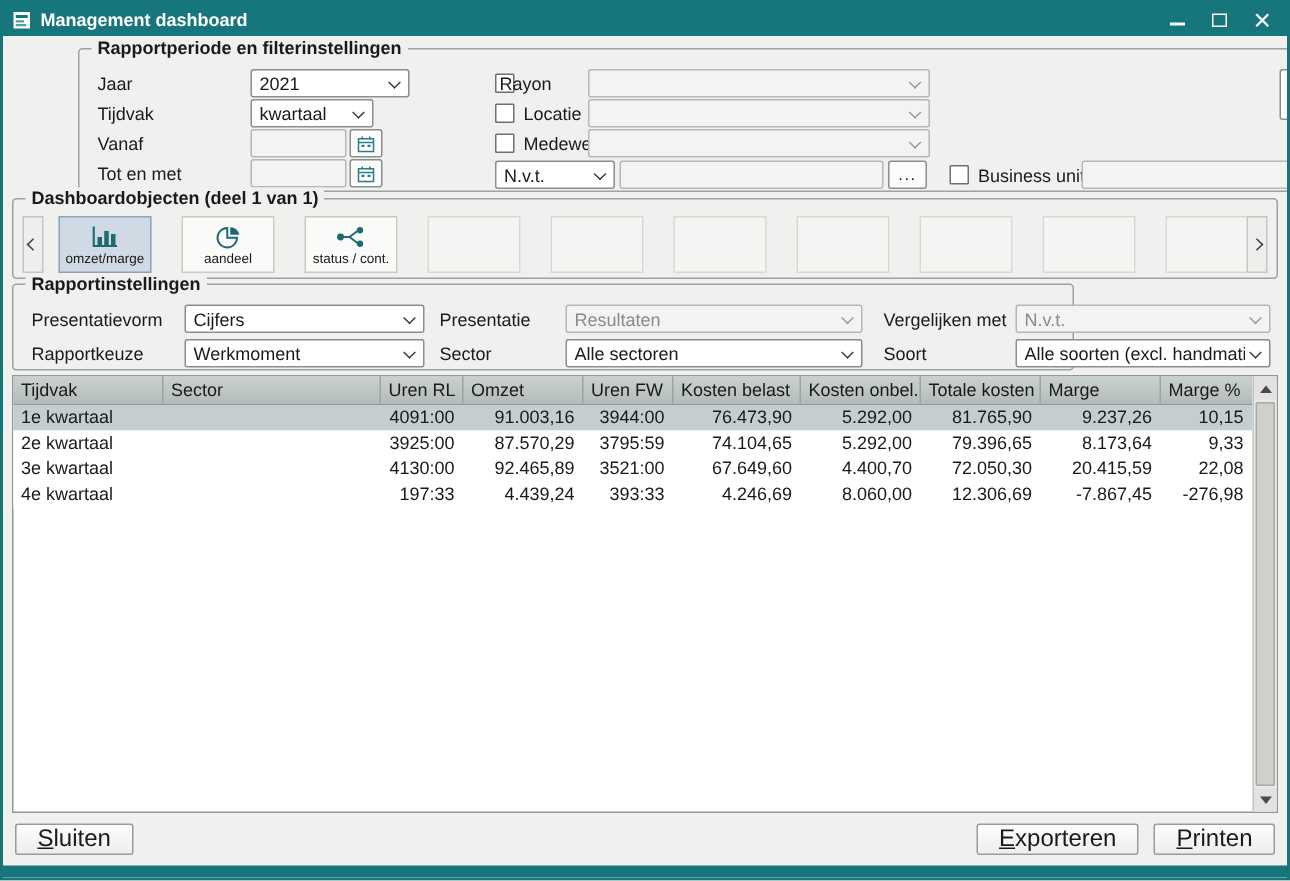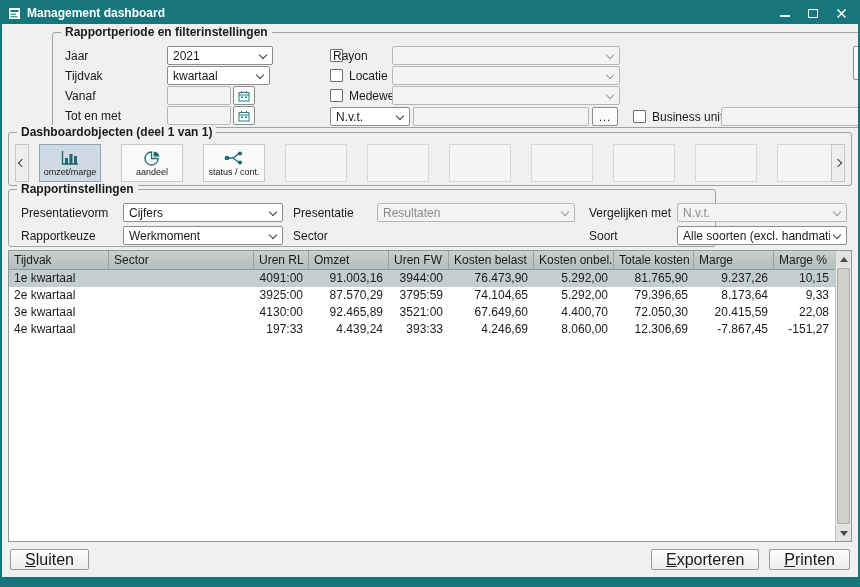--- a/index.html
+++ b/index.html
@@ -93,21 +93,21 @@
   <div class="group" style="left:6px; top:30px; width:844px; height:96px;margin-left:44px;">
     <span class="legend">Rapportperiode en filterinstellingen</span>
 
     <span class="lbl" style="left:12px; top:16px;">Jaar</span>
     <div class="select" style="left:114px; top:13px; width:106px;">
       <span class="sel-text">2021</span>
         <span class="chev down"></span>
     </div>
 
     <span class="lbl" style="left:12px; top:36px;">Tijdvak</span>
-    <div class="select" style="left:114px; top:33px; width:103px;">
+    <div class="select" style="left:114px; top:33px; width:82px;">
       <span class="sel-text">kwartaal</span>
         <span class="chev down"></span>
     </div>
 
     <span class="lbl" style="left:12px; top:56px;">Vanaf</span>
     <div class="input dis" style="left:114px; top:53px; width:64px;"><span class="sel-text"></span></div>
     <div class="btn-sq" style="left:180px; top:53px; width:22px; height:19px;">
       <svg width="12" height="12">
           <rect x="1" y="2.5" width="10" height="8.5" fill="#ffffff" stroke="#2a7d85"></rect>
           <line x1="1" y1="5" x2="11" y2="5" stroke="#2a7d85"></line>
@@ -243,20 +243,24 @@
       <span class="sel-text">N.v.t.</span>
         <span class="chev down"></span>
     </div>
 
     <span class="lbl" style="left:12px; top:39px;">Rapportkeuze</span>
     <div class="select" style="left:114px; top:36px; width:160px;">
       <span class="sel-text">Werkmoment</span>
         <span class="chev down"></span>
     </div>
     <span class="lbl" style="left:284px; top:39px;">Sector</span>
+    <div class="select" style="left:368px; top:36px; width:198px;">
+      <span class="sel-text">Alle sectoren</span>
+        <span class="chev down"></span>
+    </div>
     <span class="lbl" style="left:580px; top:39px;">Soort</span>
     <div class="select" style="left:668px; top:36px; width:170px;">
       <span class="sel-text">Alle soorten (excl. handmatig</span>
         <span class="chev down"></span>
     </div>
   </div>
 
   <div class="table-wrap" style="left:6px; top:248px; width:844px; height:292px;">
     <div class="thead">
       <div class="th">Tijdvak</div>
@@ -310,21 +314,21 @@
       <div class="trow">
         <div class="td">4e kwartaal</div>
         <div class="td"></div>
         <div class="td num">197:33</div>
         <div class="td num">4.439,24</div>
         <div class="td num">393:33</div>
         <div class="td num">4.246,69</div>
         <div class="td num">8.060,00</div>
         <div class="td num">12.306,69</div>
         <div class="td num">-7.867,45</div>
-        <div class="td num">-151,27</div>
+        <div class="td num">-276,98</div>
       </div>
     </div>
     <div class="scrollbar">
       <div class="sb-btn sb-up">
           <span class="tri-up"></span>
         </div>
       <div class="sb-thumb"></div>
       <div class="sb-btn sb-down">
           <span class="tri-down"></span>
         </div>

